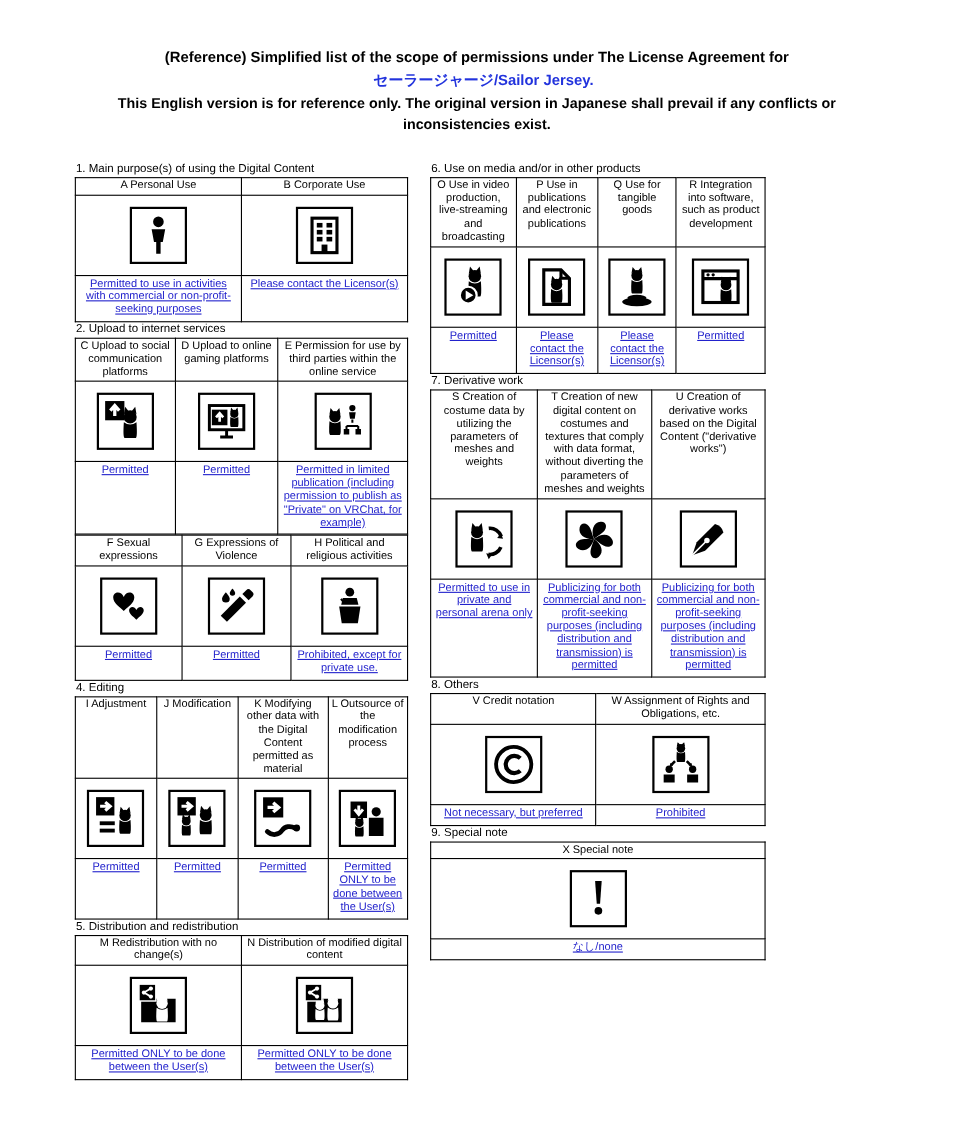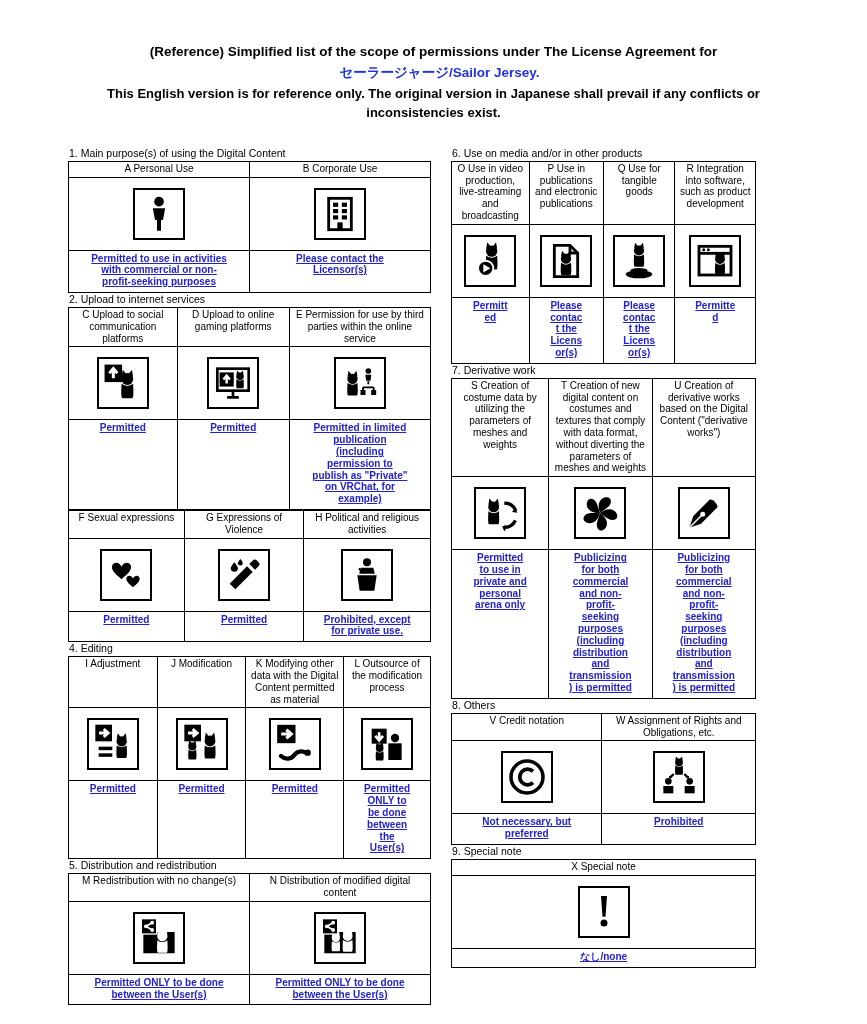--- a/index.html
+++ b/index.html
@@ -2,31 +2,31 @@
 <html style="--accent: #2222cc; --title-blue: #2233dd; --border: #000000;"><head>
 <meta charset="utf-8">
 <style>
   html,body{margin:0;padding:0;background:#fff;}
   body{width:867px;font-family:"Liberation Sans",sans-serif;color:#000;}
   .page{width:867px;min-height:1024px;box-sizing:border-box;padding:42px 0 24px;}
   .doc-header{text-align:center;font-weight:bold;font-size:13.5px;line-height:1.55;}
   .doc-header .product{color:var(--title-blue,#2233dd);padding-left:12px;}
   .disclaimer{max-width:700px;margin:0 auto;font-weight:bold;font-size:13px;line-height:1.5;text-align:center;}
   .columns{display:flex;gap:20px;margin:24px 0 0 68px;align-items:flex-start;}
-  .col-left{width:363px;flex:none;}
+  .col-left{width:303px;flex:none;}
   .col-right{width:305px;flex:none;}
   .section + .section{}
   .section-title{font-size:10.5px;margin:0 0 2px 1px;}
   table.grid{border-collapse:collapse;width:100%;table-layout:fixed;}
   .grid td{border:1px solid #000;padding:1px 3px 2px;text-align:center;vertical-align:top;font-size:10px;line-height:1.18;word-wrap:break-word;}
   .grid td.icon-cell{height:62px;vertical-align:middle;padding:5px 2px;}
   .icon-box{width:52px;height:52px;border:2px solid #000;margin:0 auto;display:flex;align-items:center;justify-content:center;background:#fff;box-sizing:border-box;}
   .icon-box svg{width:40px;height:40px;display:block;fill:#000;}
   .result{color:var(--accent,#2222cc);text-decoration:underline;}
-  td.res{padding:2px 19px 4px;font-weight:bold;}
+  td.res{padding:2px 4px 4px;}
 </style>
 </head>
 <body>
 
 <div class="page">
 
   <div class="doc-header">
     <div>(Reference) Simplified list of the scope of permissions under The License Agreement for</div>
     <div class="product">セーラージャージ/Sailor Jersey.</div>
     <div class="disclaimer">This English version is for reference only. The original version in Japanese shall prevail if any conflicts or inconsistencies exist.</div>

